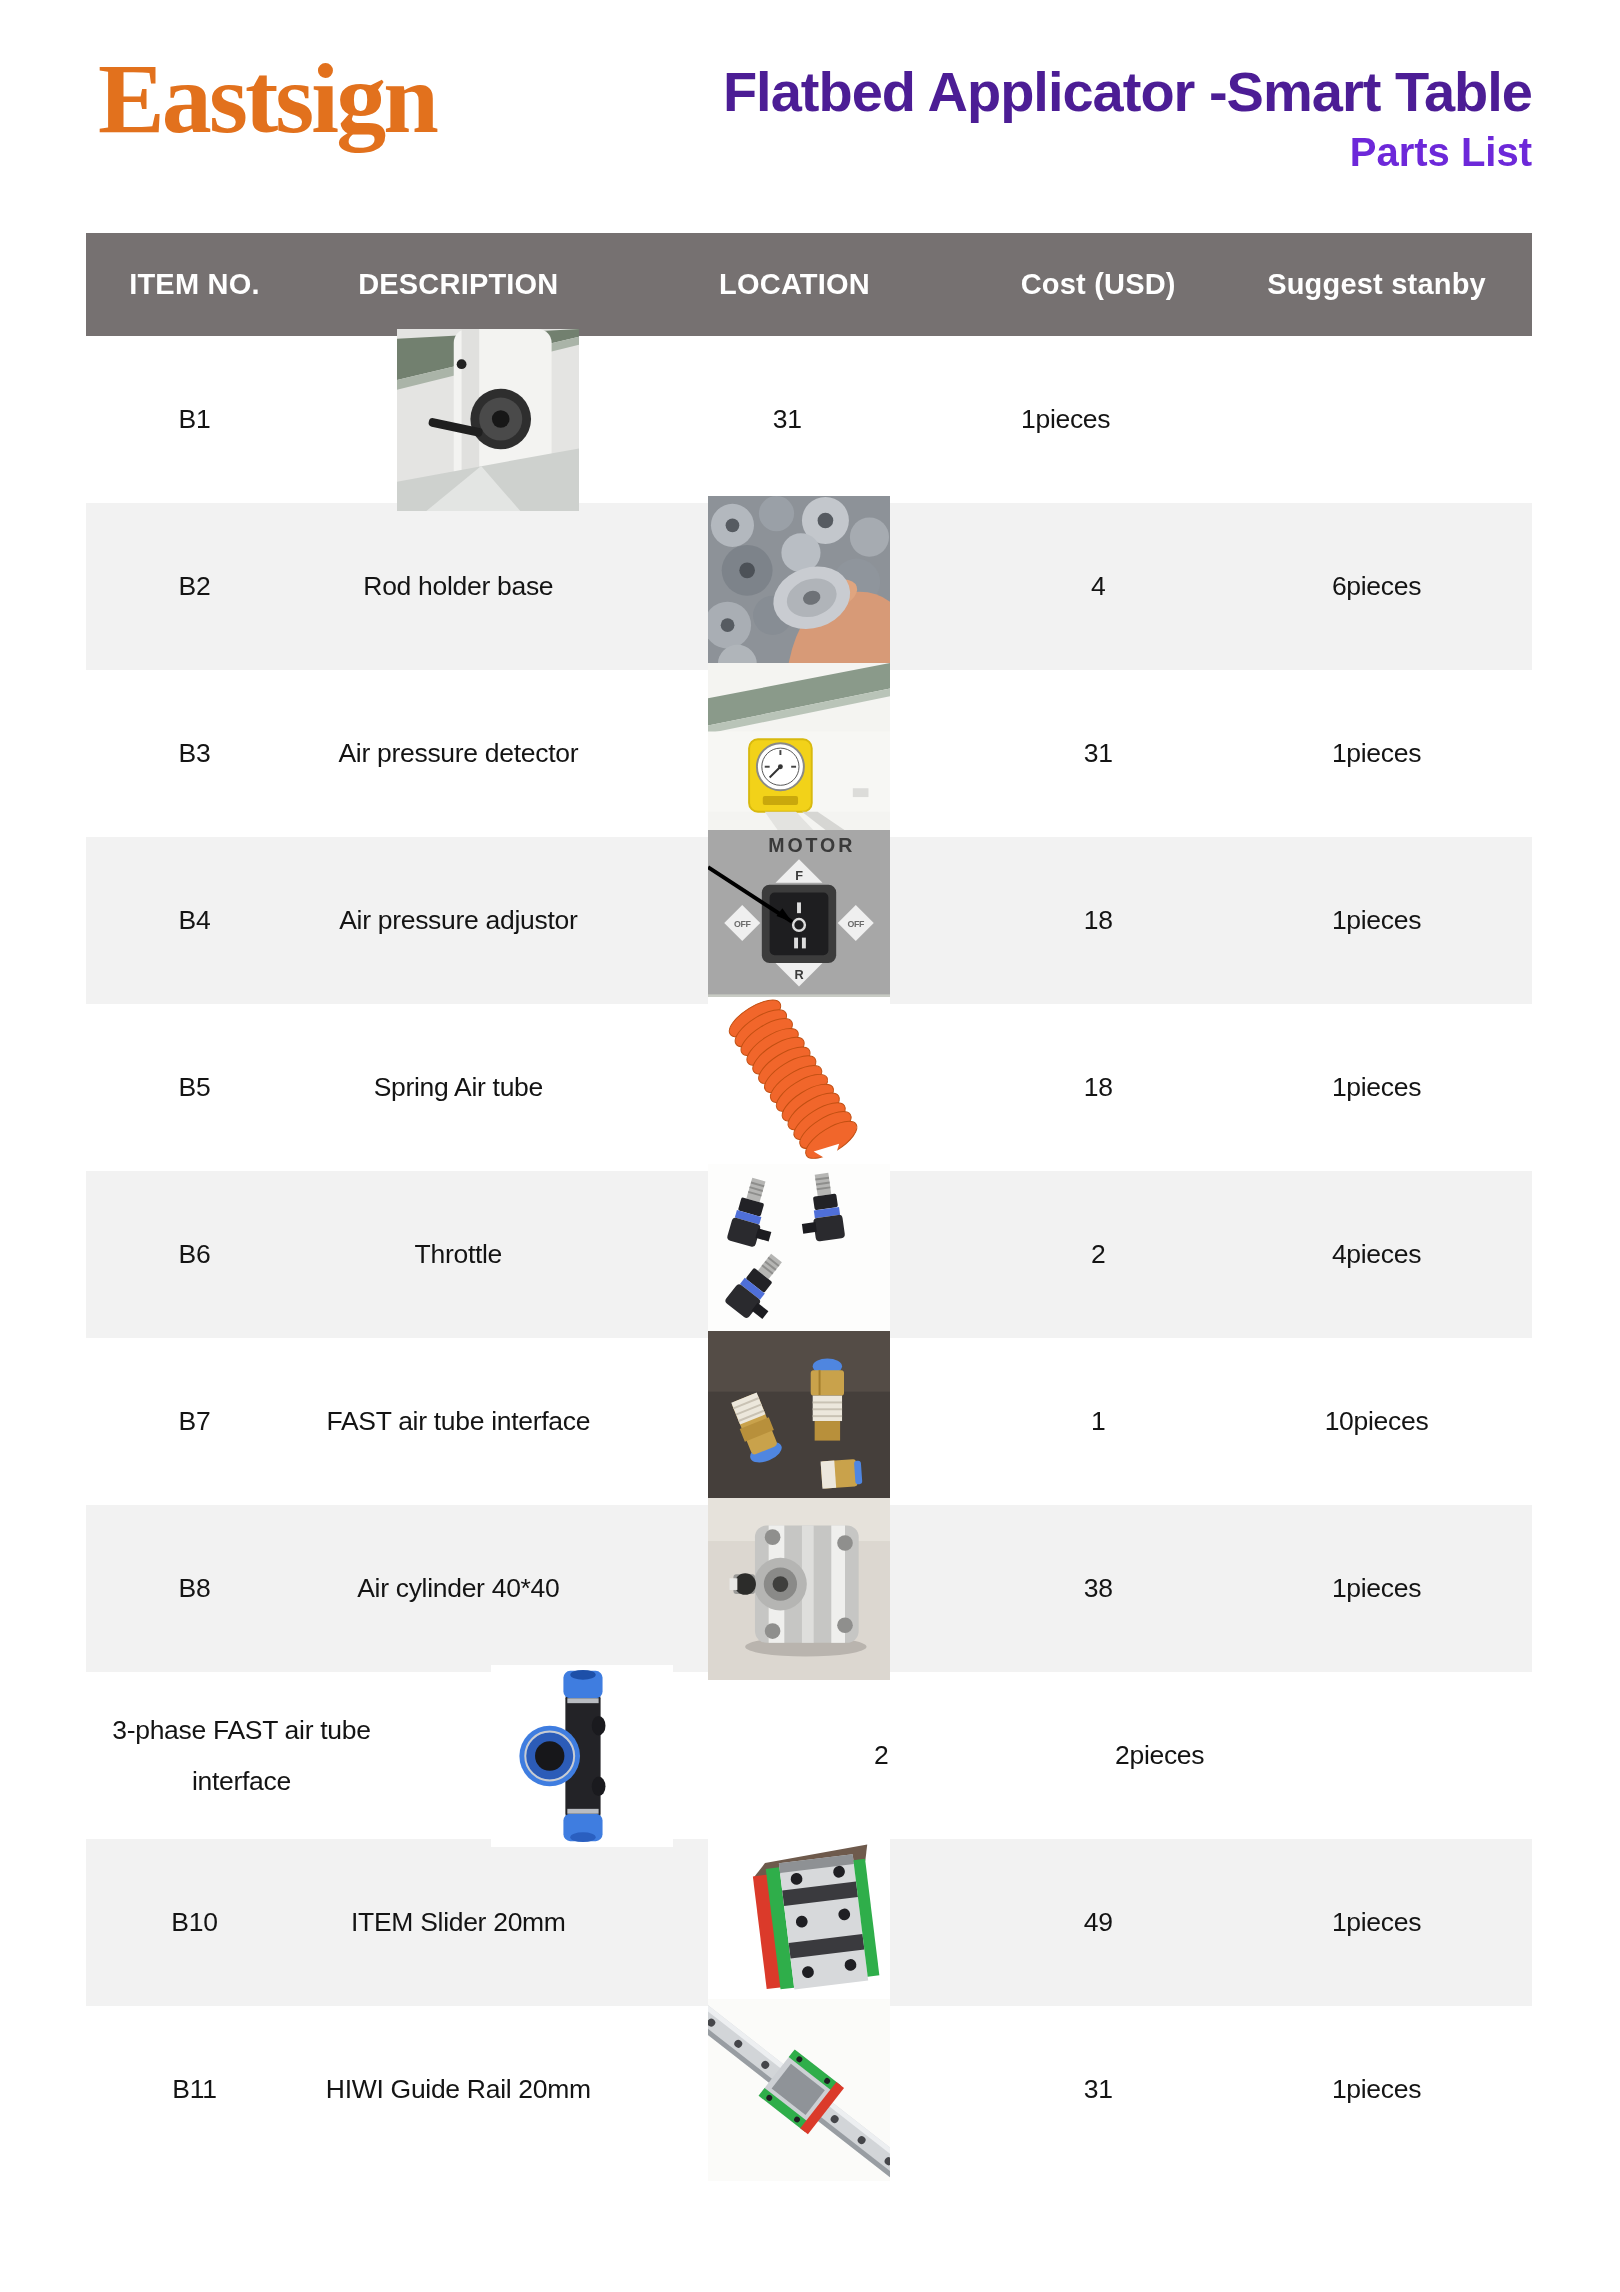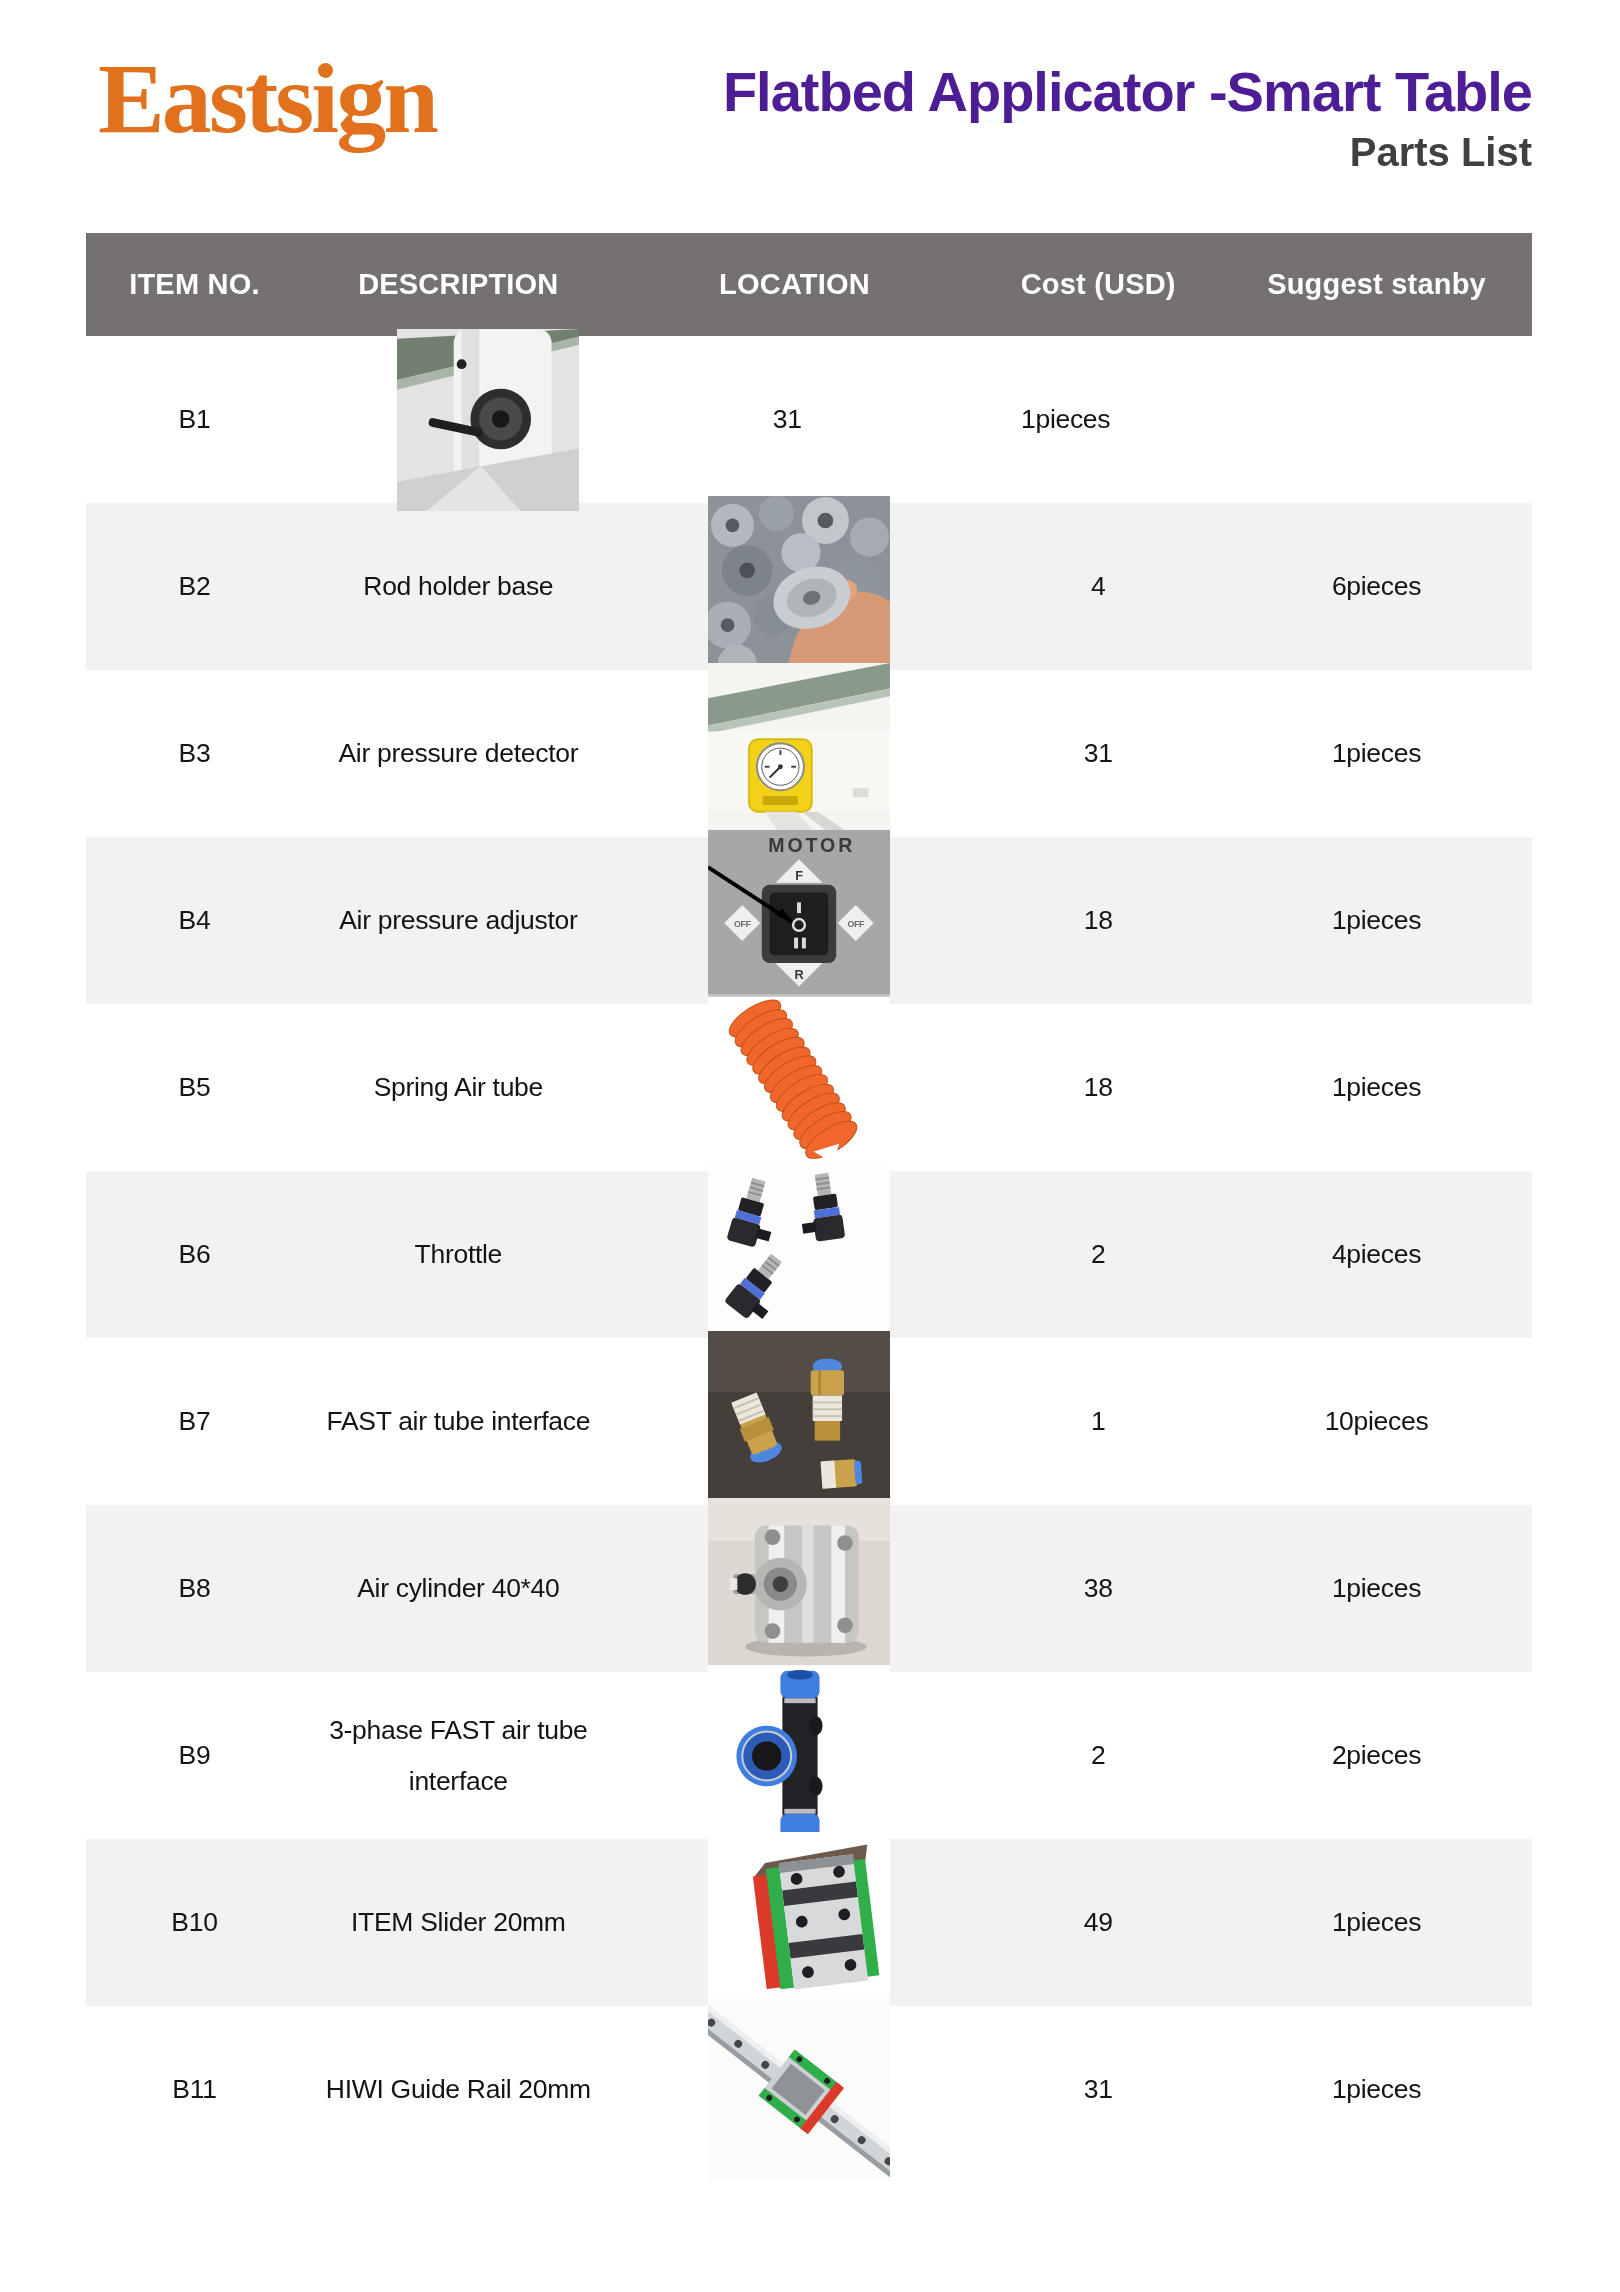--- a/index.html
+++ b/index.html
@@ -7,21 +7,21 @@
     width:1620px;height:2293px;background:#ffffff;position:relative;overflow:hidden;
     font-family:"Liberation Sans",sans-serif;color:#141414;
   }
   .logo{
     position:absolute;left:98px;top:49px;
     font-family:"Liberation Serif",serif;font-weight:700;font-size:100px;line-height:1;
     color:#e2711d;letter-spacing:-2.9px;
   }
   .title-block{position:absolute;right:88px;top:61px;text-align:right;}
   .doc-title{font-size:56px;font-weight:700;color:#4c1d95;letter-spacing:-1px;line-height:1.1;}
-  .doc-subtitle{font-size:40px;font-weight:700;color:#404040;margin-top:7.8px;line-height:1.1;}
+  .doc-subtitle{font-size:40px;font-weight:700;color:#6d28d9;margin-top:7.8px;line-height:1.1;}
 
   .table{position:absolute;left:86px;top:233px;width:1446px;}
   .thead{display:flex;height:103px;background:#767171;}
   .row{display:flex;height:167px;}
   .row.alt{background:#f2f2f2;}
   .cell{display:flex;align-items:center;justify-content:center;text-align:center;padding:0 13.7px;box-sizing:border-box;}
   .c1{width:15%;}
   .c2{width:21.5%;}
   .c3{width:25%;padding:0;}
   .c4{width:17%;}
@@ -306,21 +306,20 @@
           <circle cx="38" cy="88" r="11" fill="#2c2c2a"></circle>
           <rect x="22" y="82" width="8" height="12" fill="#e8e8e6"></rect>
         </svg>
       </div>
     </div>
     <div class="cell c4">38</div>
     <div class="cell c5">1pieces</div>
   </div>
 
   <div class="row">
-    <div class="cell c1">B9</div>
     <div class="cell c2">3-phase FAST air tube interface</div>
     <div class="cell c3">
       <div class="photo">
         <svg viewBox="0 0 186 186">
           <rect width="186" height="186" fill="#ffffff"></rect>
           <rect x="76" y="24" width="36" height="138" rx="10" fill="#232327"></rect>
           <rect x="74" y="6" width="40" height="28" rx="7" fill="#3f7de0"></rect>
           <ellipse cx="94" cy="10" rx="13" ry="5" fill="#1d4fa8"></ellipse>
           <rect x="78" y="34" width="32" height="5" fill="#b9bcc1"></rect>
           <rect x="74" y="152" width="40" height="28" rx="7" fill="#3f7de0"></rect>

